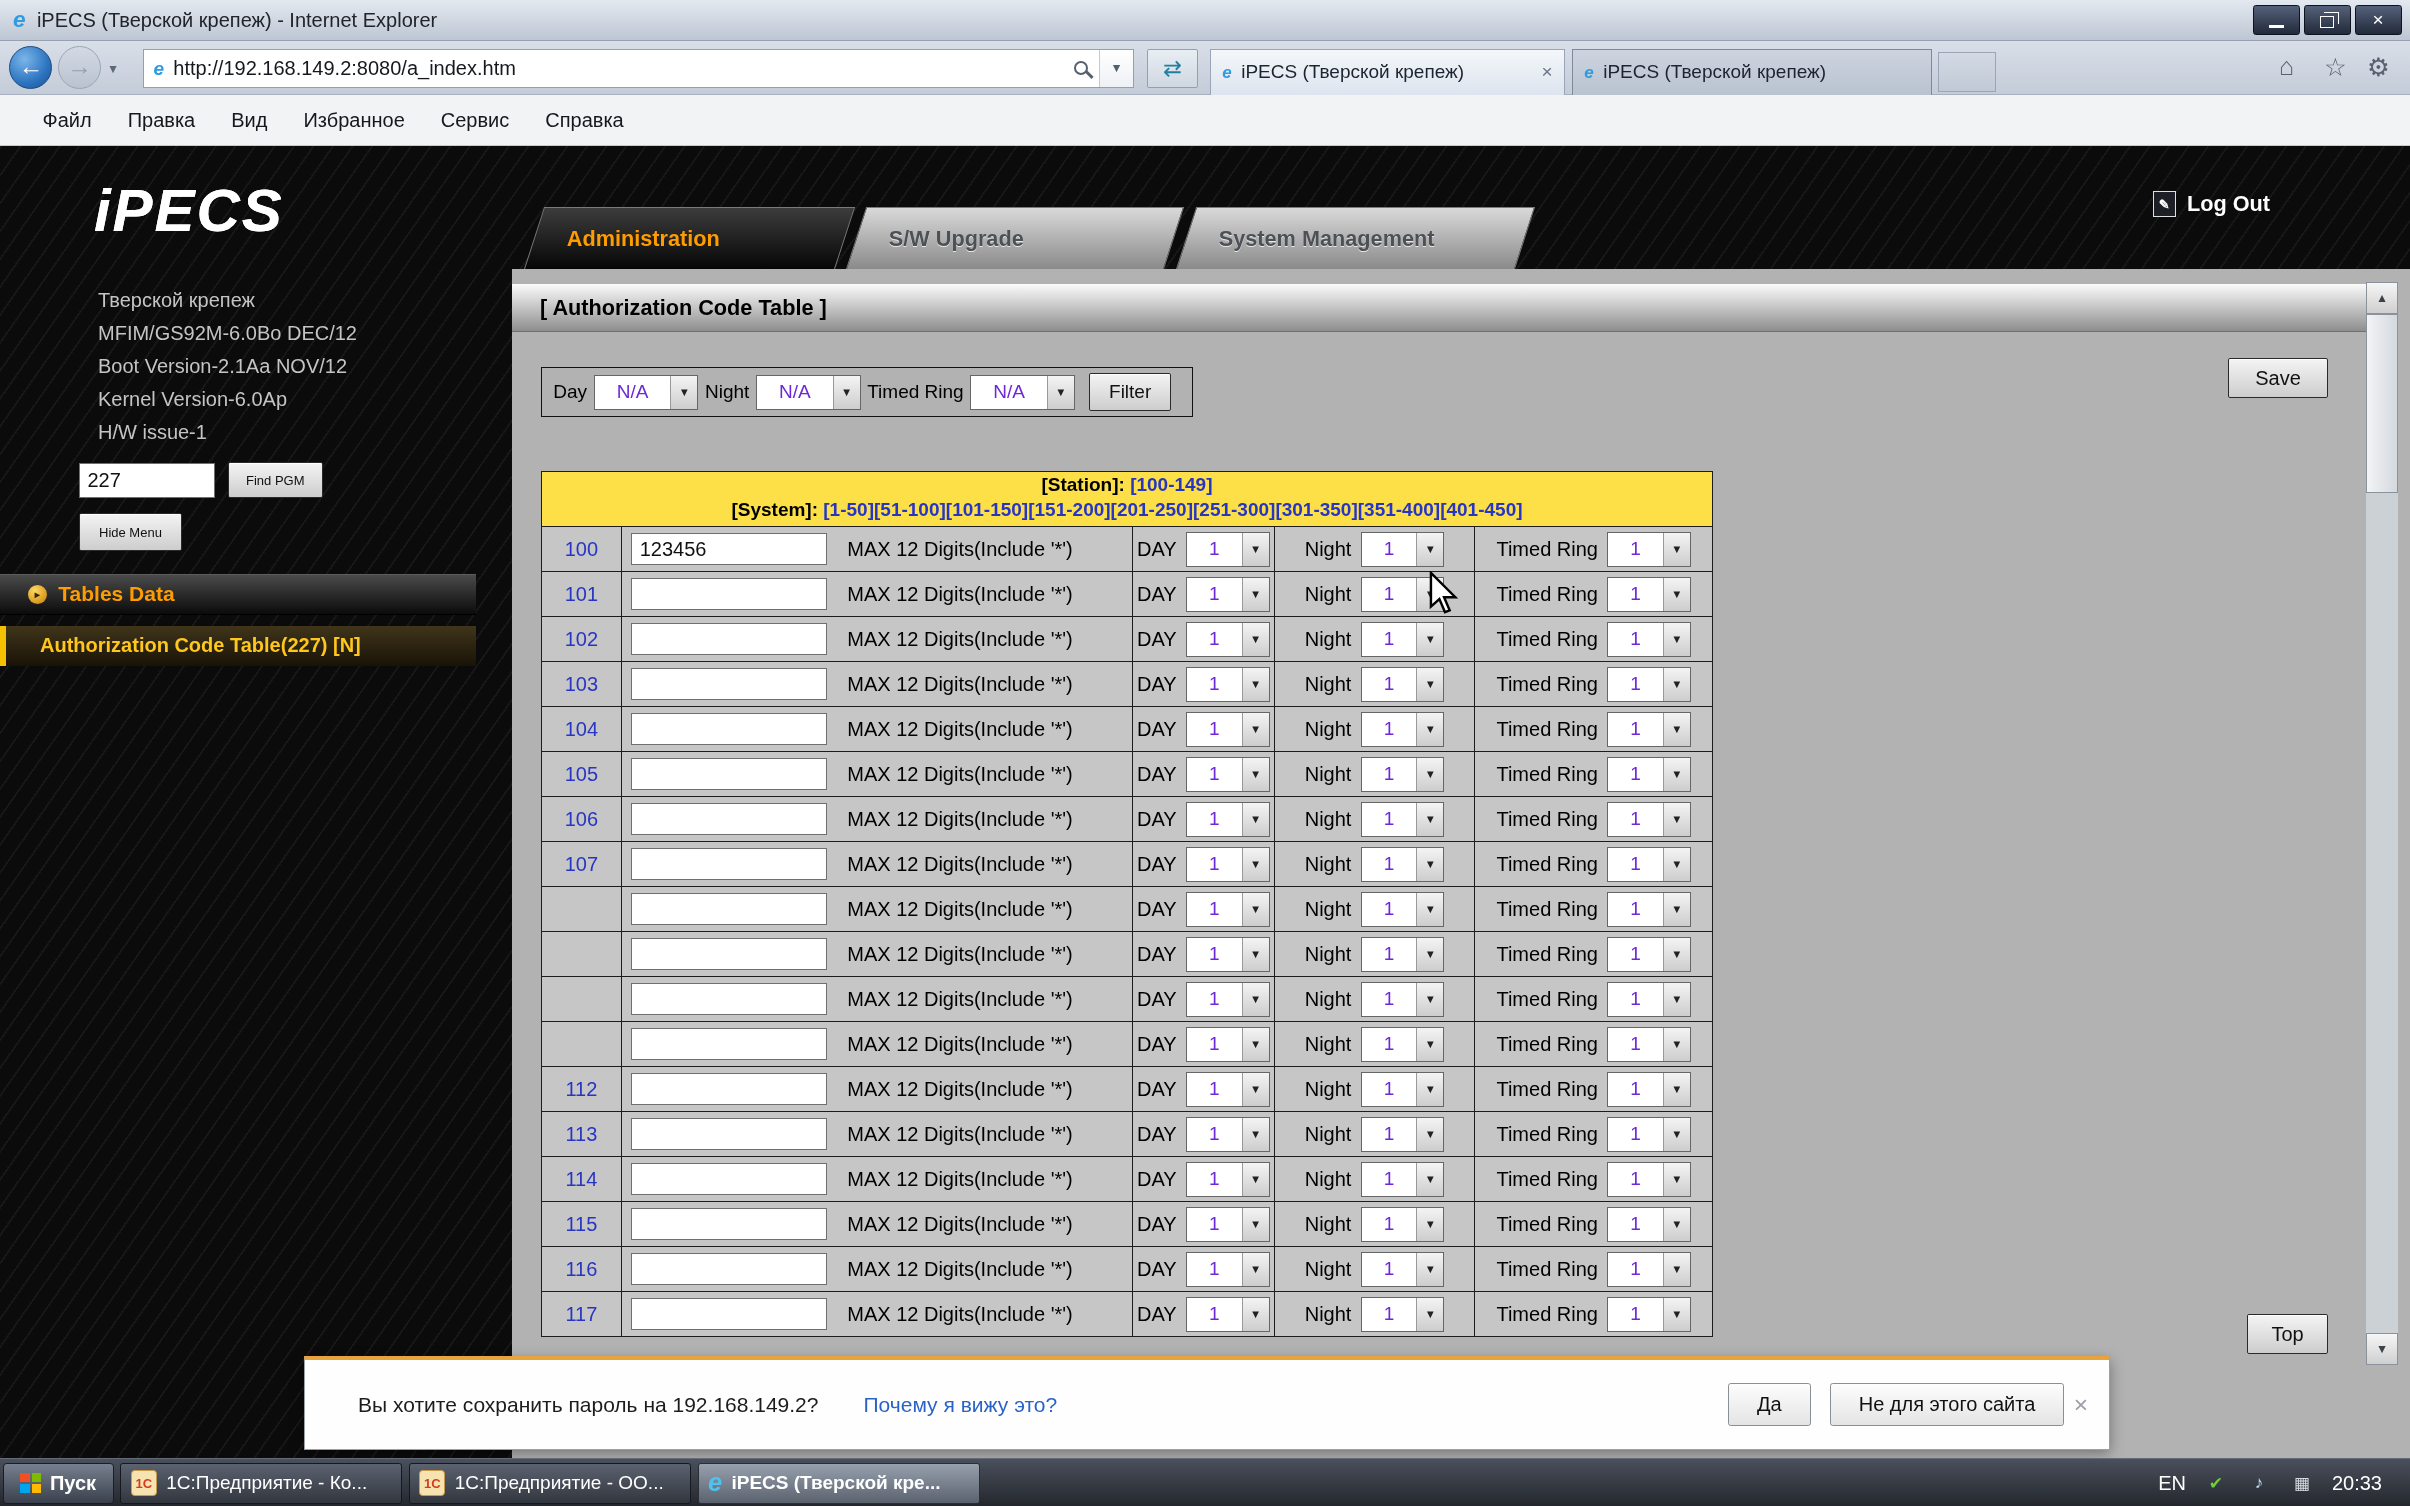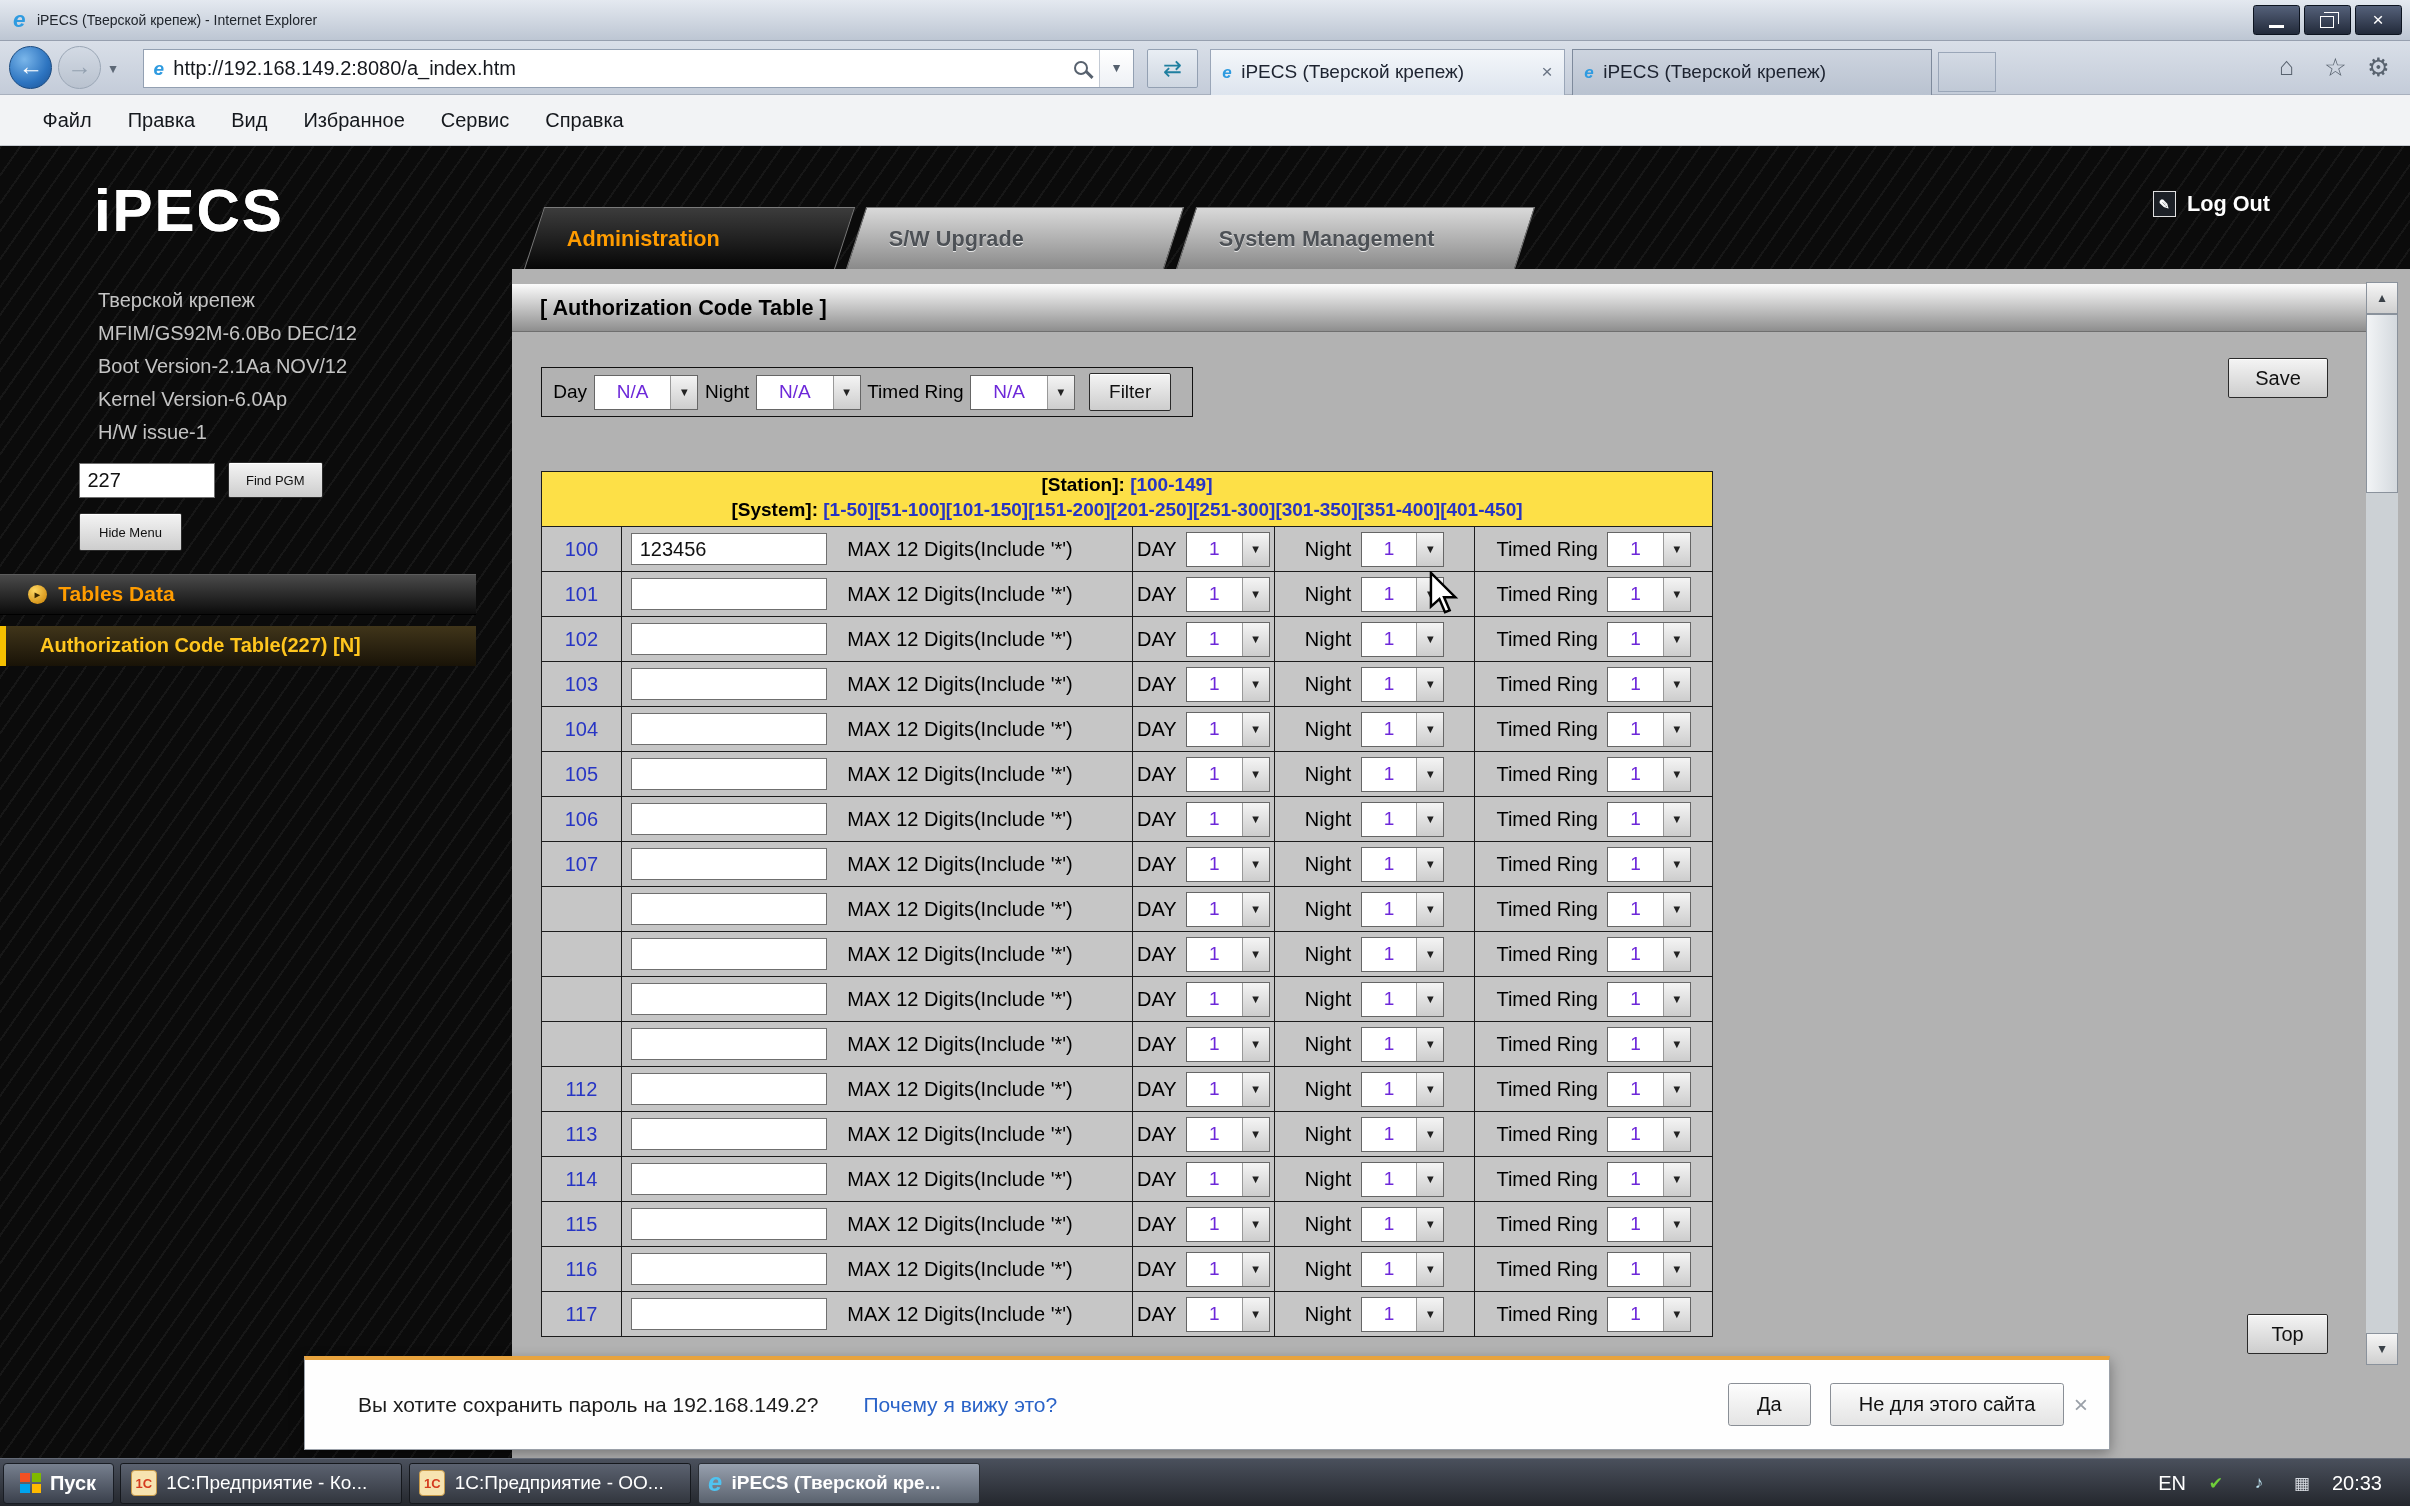--- a/index.html
+++ b/index.html
@@ -6,21 +6,21 @@
   html,body { width:2411px; height:1507px; overflow:hidden; background:#000;
               font-family:"Liberation Sans", sans-serif; }
   .page { position:relative; width:2411px; height:1507px; overflow:hidden; background:#0b0b0b; }
 
   
   .titlebar { position:absolute; left:0; top:0; right:0; height:41px;
     background:linear-gradient(#e4e9f0,#bdc6d3); border-bottom:0.9px solid #97a0af;
     display:flex; align-items:center; }
   .ie-e { color:#2f9be0; font-weight:bold; font-style:italic; font-size:22.6px; line-height:1; }
   .tb-ie { margin-left:13px; }
-  .tb-title { margin-left:11.3px; font-size:14px; color:#20252c; }
+  .tb-title { margin-left:11.3px; font-size:20px; color:#20252c; }
   .tb-btns { margin-left:auto; margin-right:9.4px; display:flex; gap:3.8px; }
   .tb-btn { width:47px; height:30px; border-radius:2.8px; border:0.9px solid #0d1420;
     background:linear-gradient(#55617a,#222a3a); color:#fff;
     display:flex; align-items:center; justify-content:center; font-size:19px; }
   .g-min { width:15px; height:2.8px; background:#fff; margin-top:13px; }
   .g-rest { position:relative; width:14px; height:11.3px; border:1.9px solid #fff; margin-top:3.8px; }
   .g-rest::before { content:""; position:absolute; top:-5.6px; left:2.8px; width:14px; height:11.3px; border:1.9px solid #fff; border-bottom:none; border-left:none; }
 
   .addrbar { position:absolute; left:0; top:41px; right:0; height:54px;
     background:linear-gradient(#d9dfe8,#c4ccd9); border-bottom:0.9px solid #a8b0bd; }
@@ -54,21 +54,21 @@
   .chrome-ic { position:absolute; top:11.3px; font-size:25.4px; color:#58626e; }
 
   .menubar { position:absolute; left:0; top:95px; right:0; height:51px; background:#f2f3f5;
     border-bottom:0.9px solid #c6cad0; display:flex; align-items:center; padding-left:24.5px; }
   .menu-item { padding:0 18px; font-size:20px; color:#15181d; }
 
   
   .app { position:absolute; left:0; top:146px; right:0; height:1312px; background:#0b0b0b;
     background-image:repeating-linear-gradient(125deg, rgba(255,255,255,.05) 0 1.9px, transparent 1.9px 16px); }
   .band { position:absolute; left:0; top:0; right:0; height:123px; }
-  .logo { position:absolute; left:94px; top:30px; font-weight:bold; 
+  .logo { position:absolute; left:94px; top:30px; font-weight:bold; font-style:italic;
     font-size:60px; color:#fff; letter-spacing:1.9px;
     background:linear-gradient(#fff 0 46%, #cfcfcf 46% 54%, #fff 54%);
     -webkit-background-clip:text; background-clip:text; }
   .nav-tabs { position:absolute; left:524px; bottom:0; display:flex; gap:11.3px; }
   .ntab { height:62px; display:flex; align-items:center; padding-left:32px;
     transform:skewX(-18deg); transform-origin:bottom left; border:0.9px solid #7a7a7a; border-bottom:none; }
   .ntab > span { transform:skewX(18deg); font-weight:bold; font-size:21.7px; white-space:nowrap; }
   .ntab-admin { width:311px; background:linear-gradient(#3c3c3c,#060606); }
   .ntab-admin > span { color:#ff9c00; }
   .ntab-gray { background:linear-gradient(#d9d9d9,#8a8a8a); }

